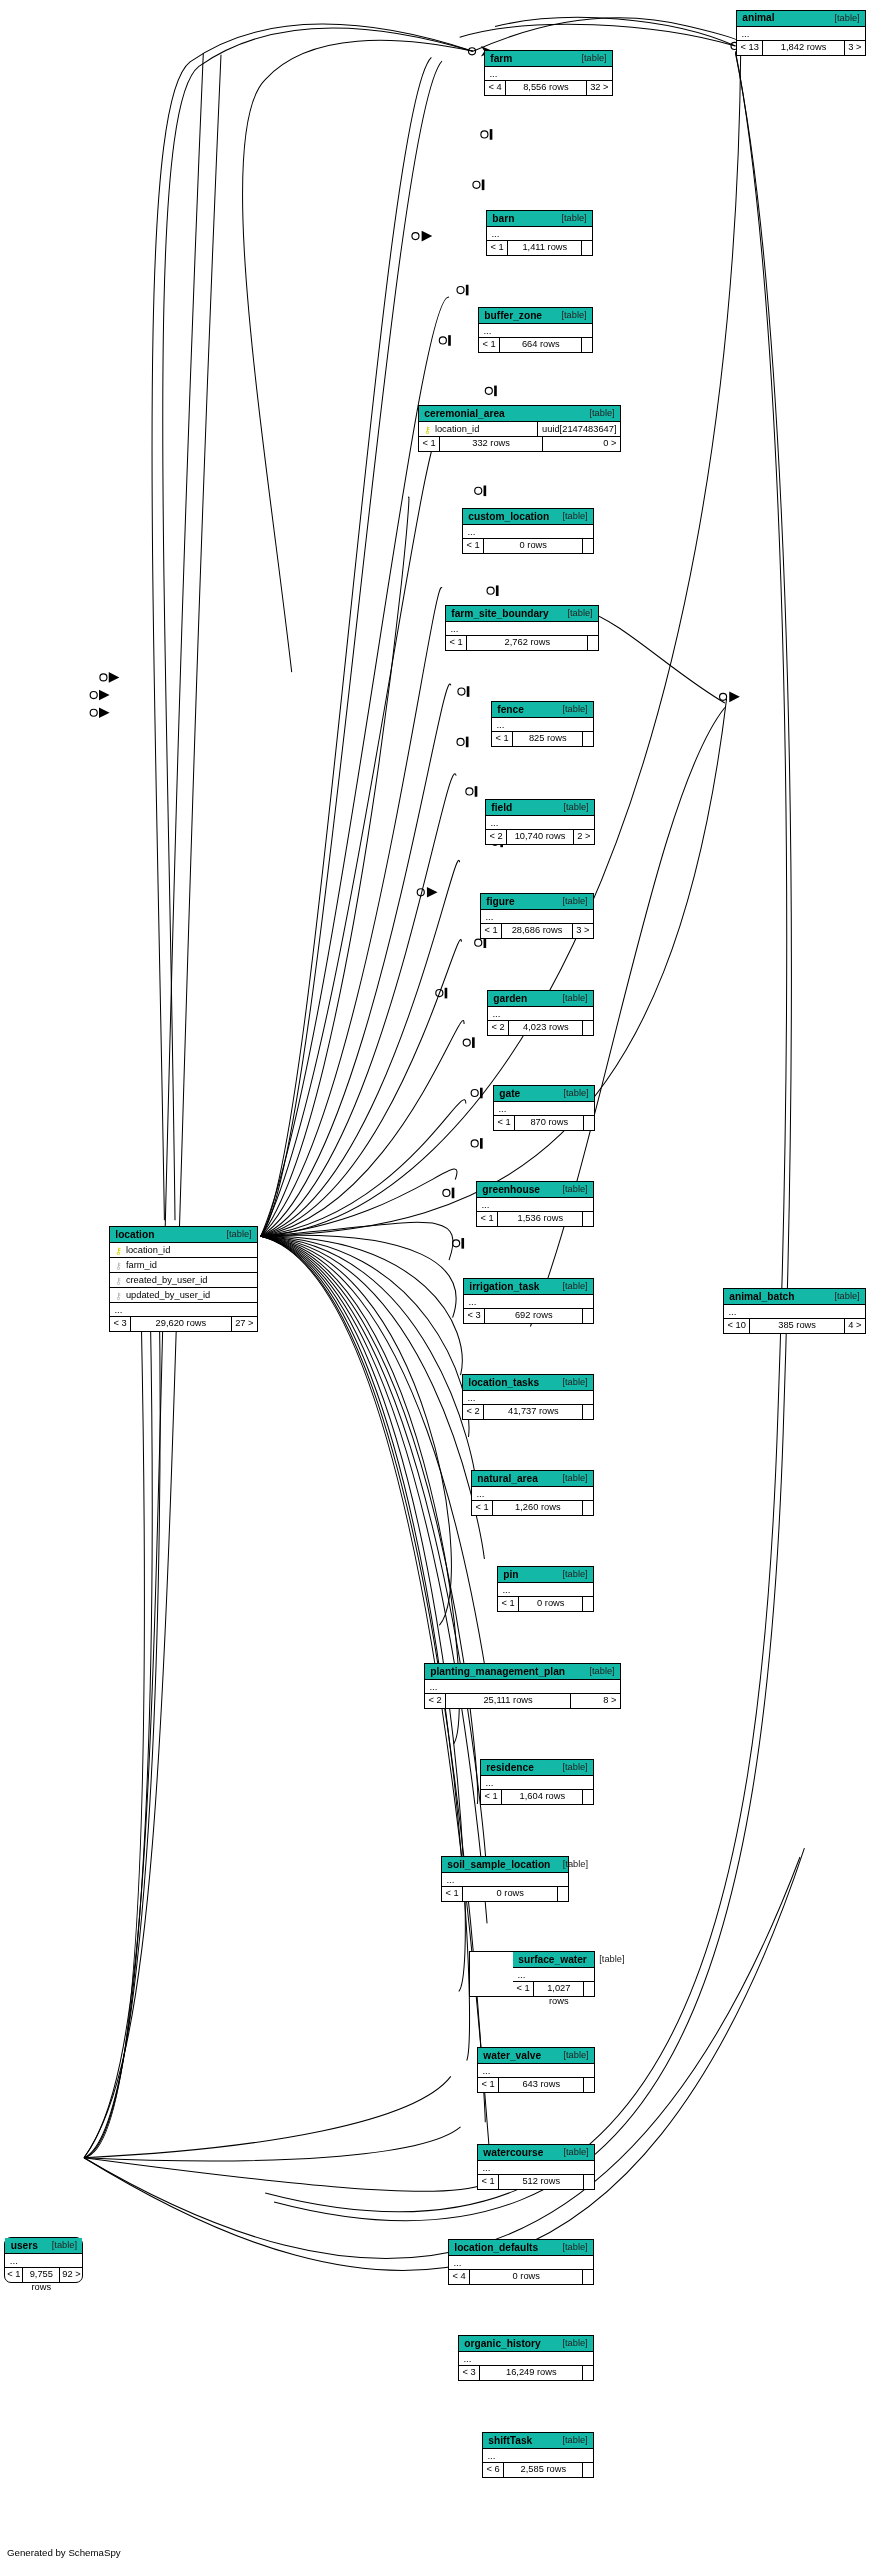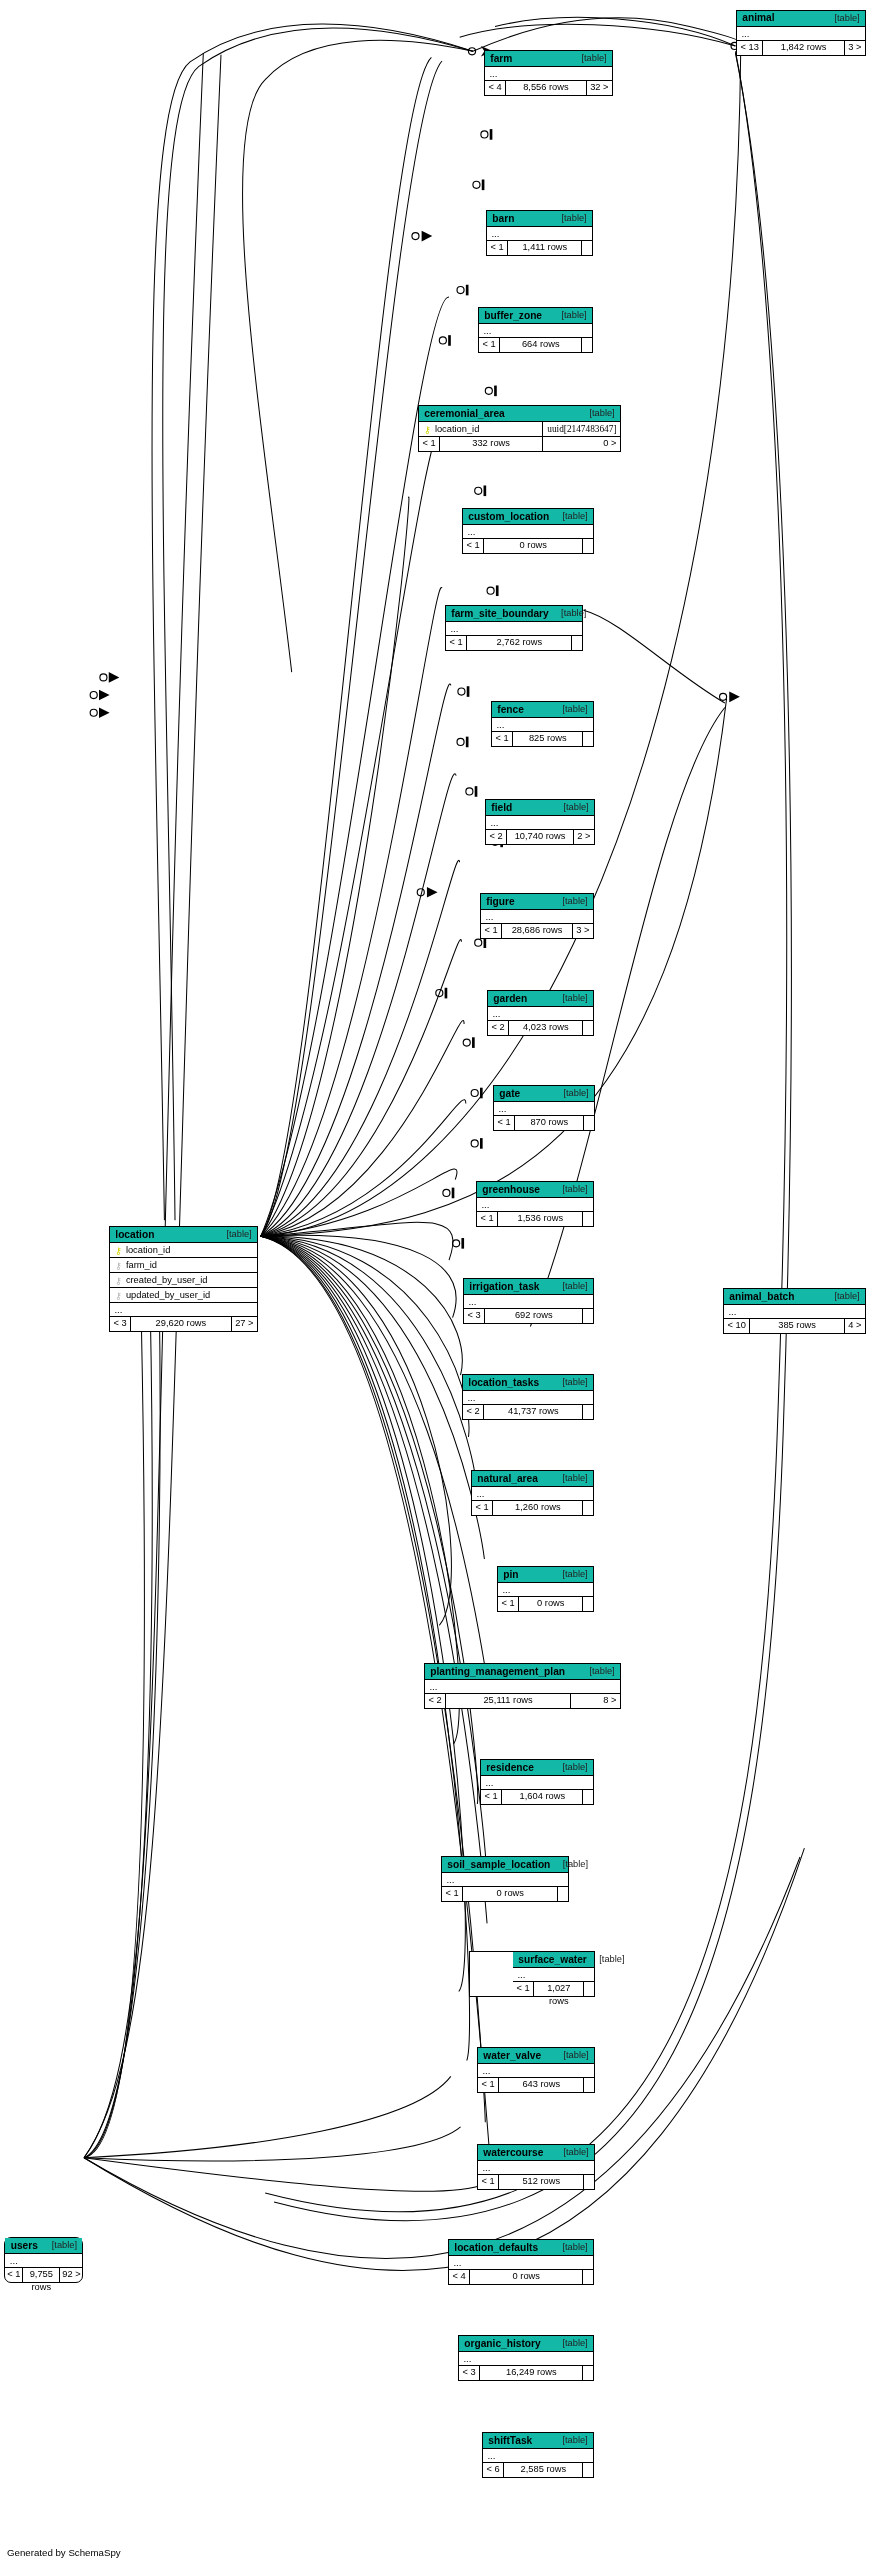--- a/index.html
+++ b/index.html
@@ -73,21 +73,20 @@
     flex: 0 0 auto;
   }
   .tbl .colrow .cname { flex: 1 1 auto; }
   .tbl .colrow .ctype {
     flex: 0 0 auto;
     border-left: 0.9px solid #000000;
     padding-left: 4.4px;
     margin-left: 15px;
     height: 15px;
     line-height: 15px;
-    font-family: Liberation Serif, serif;
   }
   .tbl .ellipsis {
     height: 14px;
     line-height: 10.6px;
     padding: 0 4.4px;
     border-bottom: 0.9px solid #000000;
     box-sizing: border-box;
     font-size: 9.7px;
     display: flex;
     align-items: flex-end;
@@ -367,21 +366,21 @@
       <span class="ttype">[table]</span>
     </div>
     <div class="ellipsis">...</div>
     <div class="footer">
       <span class="f-left">&lt; 1</span>
       <span class="f-mid">0 rows</span>
       <span class="f-right empty"></span>
     </div>
   </div>
 
-  <div class="tbl" style="left: 445px; top: 605px; width: 138px;">
+  <div class="tbl" style="left: 445px; top: 605px; width: 154px;">
     <div class="hdr">
       <span class="tname">farm_site_boundary</span>
       <span class="ttype">[table]</span>
     </div>
     <div class="ellipsis">...</div>
     <div class="footer">
       <span class="f-left">&lt; 1</span>
       <span class="f-mid">2,762 rows</span>
       <span class="f-right empty"></span>
     </div>

